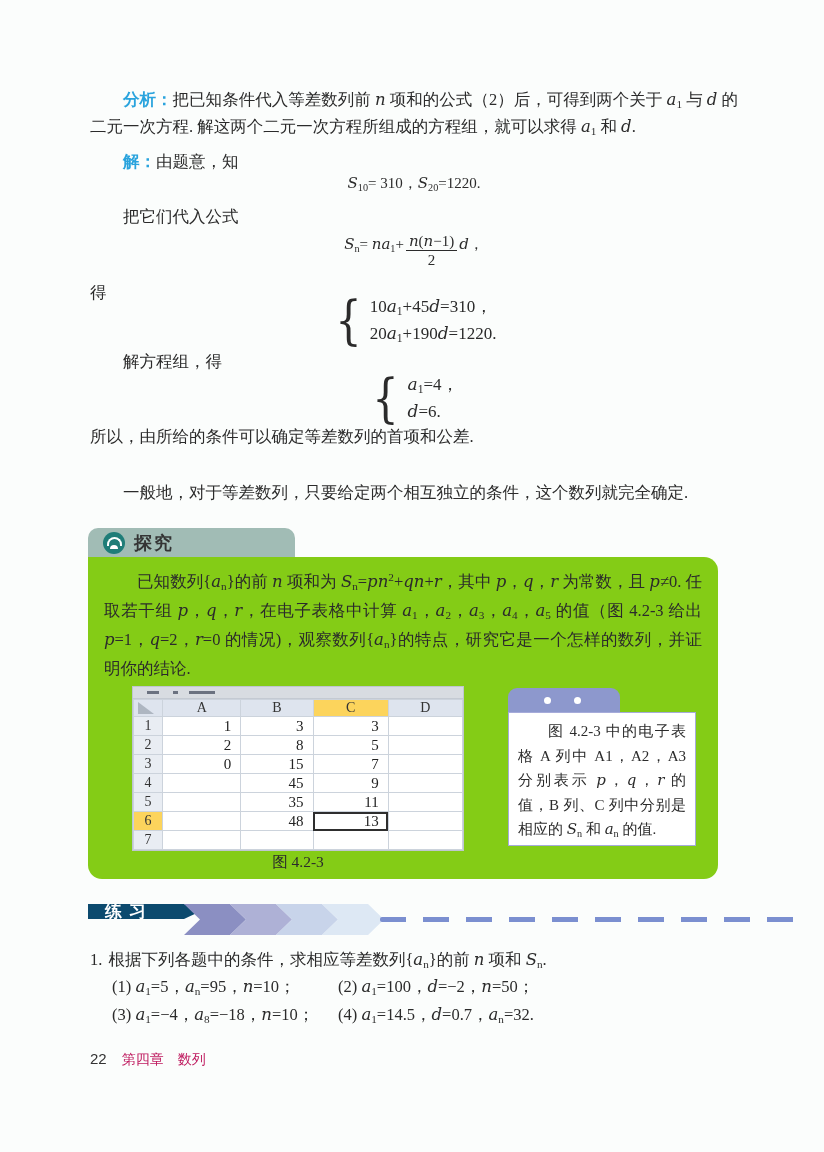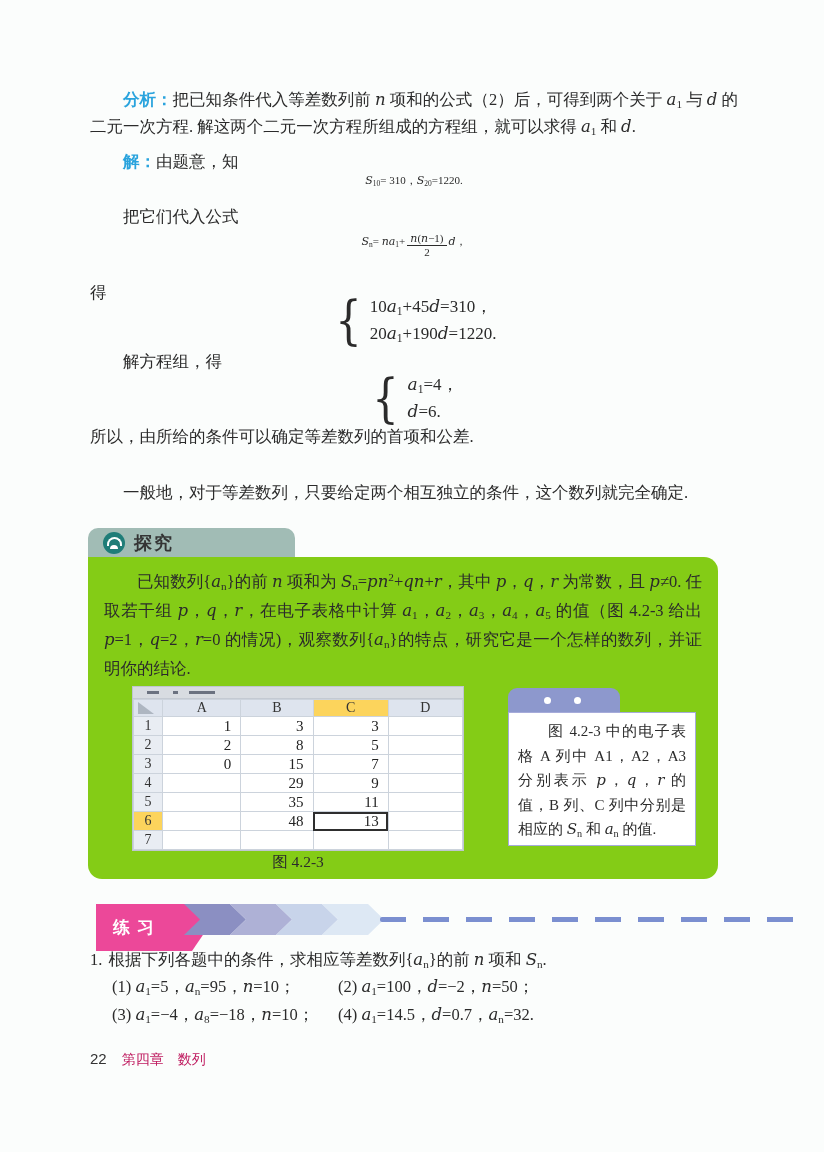--- a/index.html
+++ b/index.html
@@ -5,21 +5,21 @@
   html,body{margin:0;padding:0;background:#ffffff;}
   .page{position:relative;width:824px;height:1152px;background:#fbfdfc;overflow:hidden;
         font-family:"Liberation Serif","DejaVu Serif",serif;color:#2b2b2b;}
   .blk{position:absolute;left:90px;width:648px;font-size:16.5px;line-height:27px;text-align:justify;margin:0;}
   .indent{text-indent:2em;}
   .center{text-align:center;}
   .lbl{color:#29a3dd;font-weight:bold;}
   i{font-style:italic;font-family:"DejaVu Serif",serif;}
   sub{font-size:68%;vertical-align:-0.3em;line-height:0;}
   sup{font-size:68%;vertical-align:0.5em;line-height:0;}
-  .math{font-size:11px;line-height:1.2;}
+  .math{font-size:15px;line-height:1.2;}
   .frac{display:inline-block;vertical-align:-1.05em;text-align:center;line-height:1.2;margin:0 2px;}
   .frac .num{display:block;padding:0 3px;border-bottom:1.2px solid #2b2b2b;text-align:right;}
   .frac .den{display:block;}
   .sys{display:inline-flex;align-items:center;text-align:left;}
   .brace{font-size:52px;font-weight:400;line-height:0.9;margin-right:5px;transform:scaleX(.8);
          font-family:"DejaVu Serif",serif;color:#2b2b2b;}
   .sys .lines div{font-size:17px;line-height:26px;}
 
   
   .exp-tab{position:absolute;left:88px;top:528px;width:207px;height:30px;background:#a1bcb5;
@@ -54,21 +54,21 @@
   
   .note-tab{position:absolute;left:420px;top:131px;width:112px;height:26px;background:#8d98cd;border-radius:9px 9px 0 0;}
   .note-dot{position:absolute;top:9px;width:7px;height:7px;border-radius:50%;background:#fff;}
   .note-body{position:absolute;left:420px;top:155px;width:188px;height:134px;background:#fff;
              border:1.5px solid #a6abda;box-sizing:border-box;padding:6px 9px;font-size:15px;
              line-height:24.5px;text-align:justify;}
   .note-body p{margin:0;text-indent:2em;}
 
   
   .prac{position:absolute;left:88px;top:904px;width:720px;height:31px;}
-  .prac .a1{position:absolute;left:8px;top:0;width:112px;height:47px;background:#ec4899;
+  .prac .a1{position:absolute;left:0;top:0;width:112px;height:15px;background:#0c4a6e;
             clip-path:polygon(0 0,calc(100% - 16px) 0,100% 50%,calc(100% - 16px) 100%,0 100%);
             display:flex;align-items:center;}
   .prac-title{color:#fff;font-weight:bold;font-size:17px;letter-spacing:7px;padding-left:17px;
               font-family:"Liberation Sans","DejaVu Sans",sans-serif;}
   .chev{position:absolute;top:0;height:31px;width:62px;
         clip-path:polygon(0 0,calc(100% - 16px) 0,100% 50%,calc(100% - 16px) 100%,0 100%,16px 50%);}
   .c2{left:96px;background:#8b8fc2;}
   .c3{left:142px;background:#aeb1d6;}
   .c4{left:188px;background:#c8d4ea;}
   .c5{left:234px;background:#dde8f4;}
@@ -184,21 +184,21 @@
             <tr>
               <th>3</th>
               <td>0</td>
               <td>15</td>
               <td>7</td>
               <td></td>
             </tr>
             <tr>
               <th>4</th>
               <td></td>
-              <td>29</td>
+              <td>45</td>
               <td>9</td>
               <td></td>
             </tr>
             <tr>
               <th>5</th>
               <td></td>
               <td>35</td>
               <td>11</td>
               <td></td>
             </tr>

